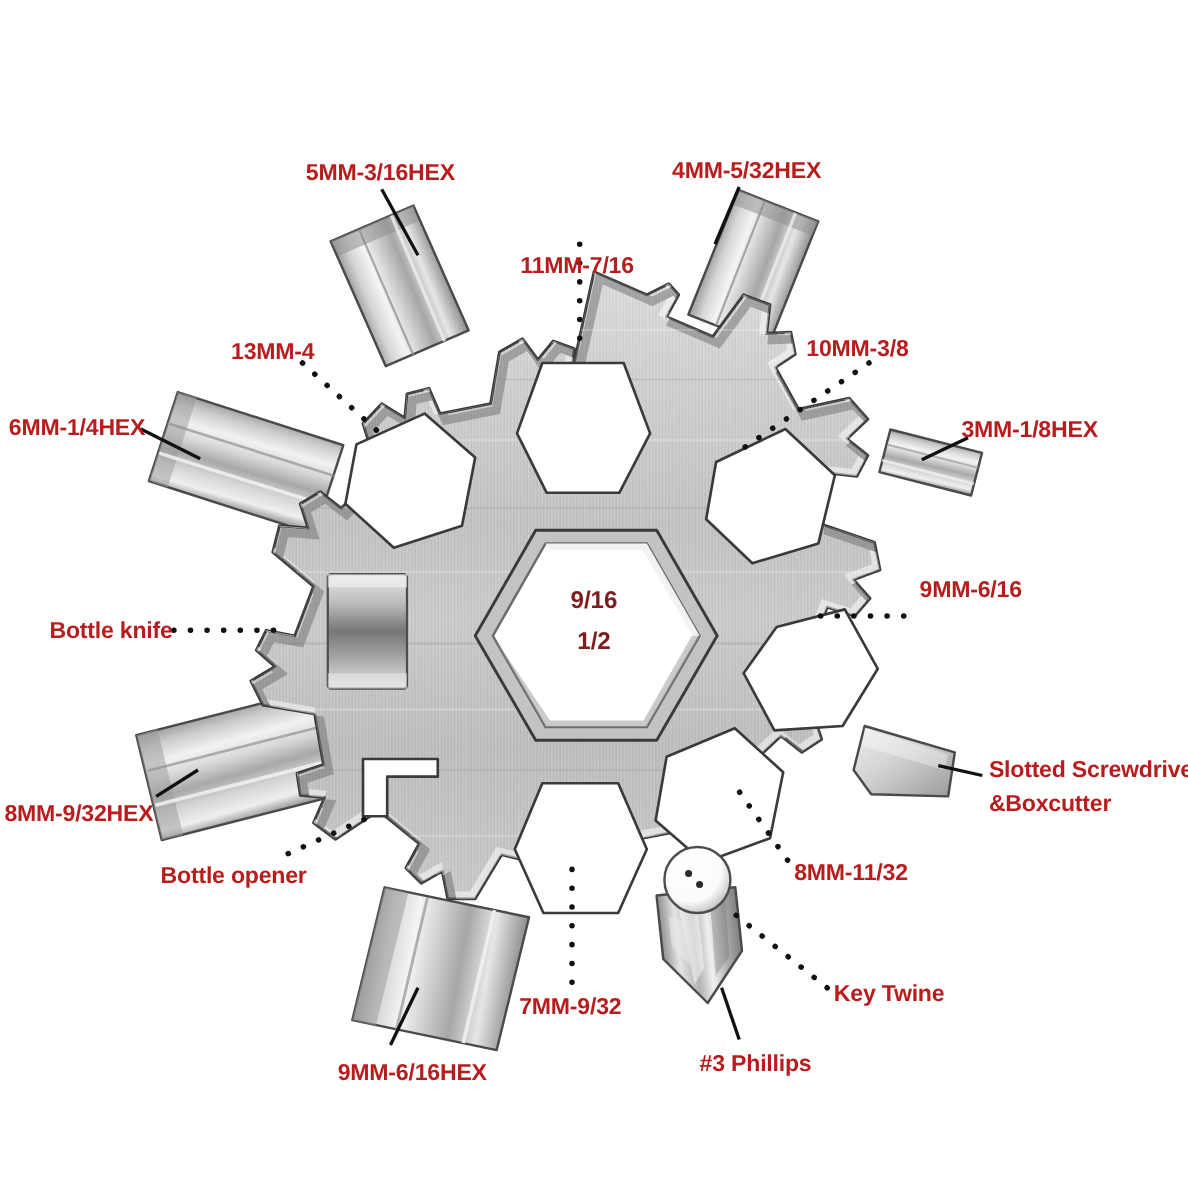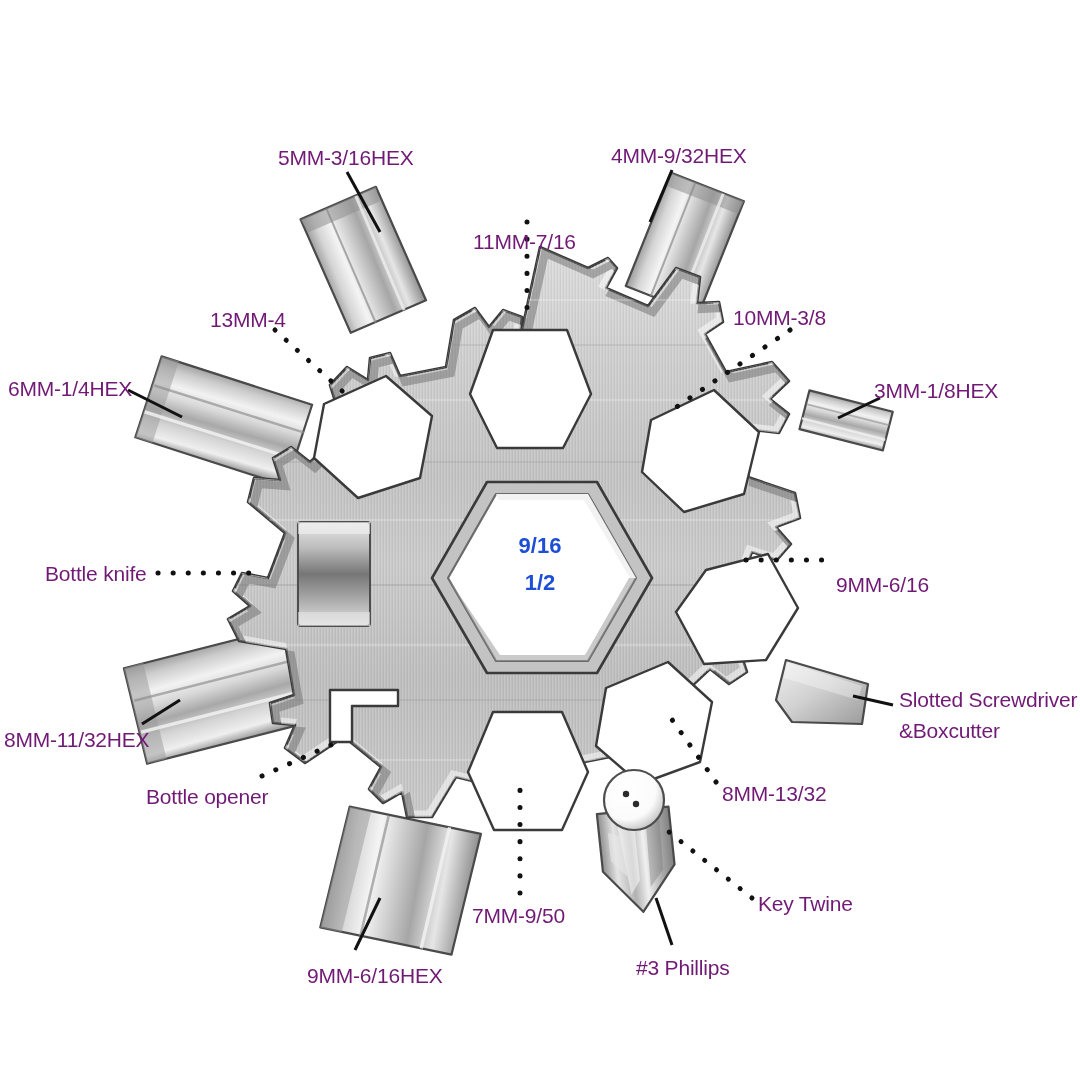--- a/index.html
+++ b/index.html
@@ -17,33 +17,33 @@
   }
   #diagram {
     position: absolute;
     left: 0; top: 0;
     width: 1080px;
     height: 1080px;
   }
   .lbl {
     position: absolute;
     font-family: "Liberation Sans", sans-serif;
-    font-weight: normal;
+    font-weight: bold;
     font-size: 21px;
-    color: #701a75;
+    color: #b91c1c;
     white-space: nowrap;
     letter-spacing: -0.2px;
     line-height: 1.22;
   }
   .center-txt {
     position: absolute;
     font-family: "Liberation Sans", sans-serif;
     font-weight: bold;
     font-size: 22px;
-    color: #1d4ed8;
+    color: #7f1d1d;
     text-align: center;
     white-space: nowrap;
   }
 </style>
 </head>
 <body>
 
 <div id="stage">
 
   <svg id="diagram" viewBox="0 0 1080 1080">
@@ -271,31 +271,31 @@
       <line x1="752" y1="898" x2="664" y2="828" stroke-width="5" stroke-linecap="round" stroke-dasharray="0.1 15"></line>
       <line x1="355" y1="950" x2="380" y2="898" stroke-width="3"></line>
       <line x1="672" y1="945" x2="656" y2="898" stroke-width="3"></line>
     </g>
   </svg>
 
   <div class="center-txt" style="left:490px; top:533px; width:100px;">9/16</div>
   <div class="center-txt" style="left:490px; top:570px; width:100px;">1/2</div>
 
   <div class="lbl" style="left:278px; top:145px;">5MM-3/16HEX</div>
-  <div class="lbl" style="left:611px; top:143px;">4MM-9/32HEX</div>
+  <div class="lbl" style="left:611px; top:143px;">4MM-5/32HEX</div>
   <div class="lbl" style="left:473px; top:198px;margin-top:31px;">11MM-7/16</div>
   <div class="lbl" style="left:210px; top:307px;">13MM-4</div>
   <div class="lbl" style="left:733px; top:305px;text-align:right;">10MM-3/8</div>
   <div class="lbl" style="left:8px;   top:376px;">6MM-1/4HEX</div>
   <div class="lbl" style="left:874px; top:378px;">3MM-1/8HEX</div>
   <div class="lbl" style="left:45px;  top:561px;">Bottle knife</div>
-  <div class="lbl" style="left:836px; top:572px;">9MM-6/16</div>
+  <div class="lbl" style="left:836px; top:524px;">9MM-6/16</div>
   <div class="lbl" style="left:899px; top:687px;">Slotted Screwdriver</div>
   <div class="lbl" style="left:899px; top:718px;">&amp;Boxcutter</div>
-  <div class="lbl" style="left:4px;   top:727px;">8MM-11/32HEX</div>
+  <div class="lbl" style="left:4px;   top:727px;">8MM-9/32HEX</div>
   <div class="lbl" style="left:146px; top:784px;">Bottle opener</div>
-  <div class="lbl" style="left:722px; top:781px;">8MM-13/32</div>
-  <div class="lbl" style="left:472px; top:903px;">7MM-9/50</div>
+  <div class="lbl" style="left:722px; top:781px;">8MM-11/32</div>
+  <div class="lbl" style="left:472px; top:903px;">7MM-9/32</div>
   <div class="lbl" style="left:758px; top:891px;">Key Twine</div>
   <div class="lbl" style="left:307px; top:963px;">9MM-6/16HEX</div>
   <div class="lbl" style="left:636px; top:955px;">#3 Phillips</div>
 
 </div>
 
 </body></html>

